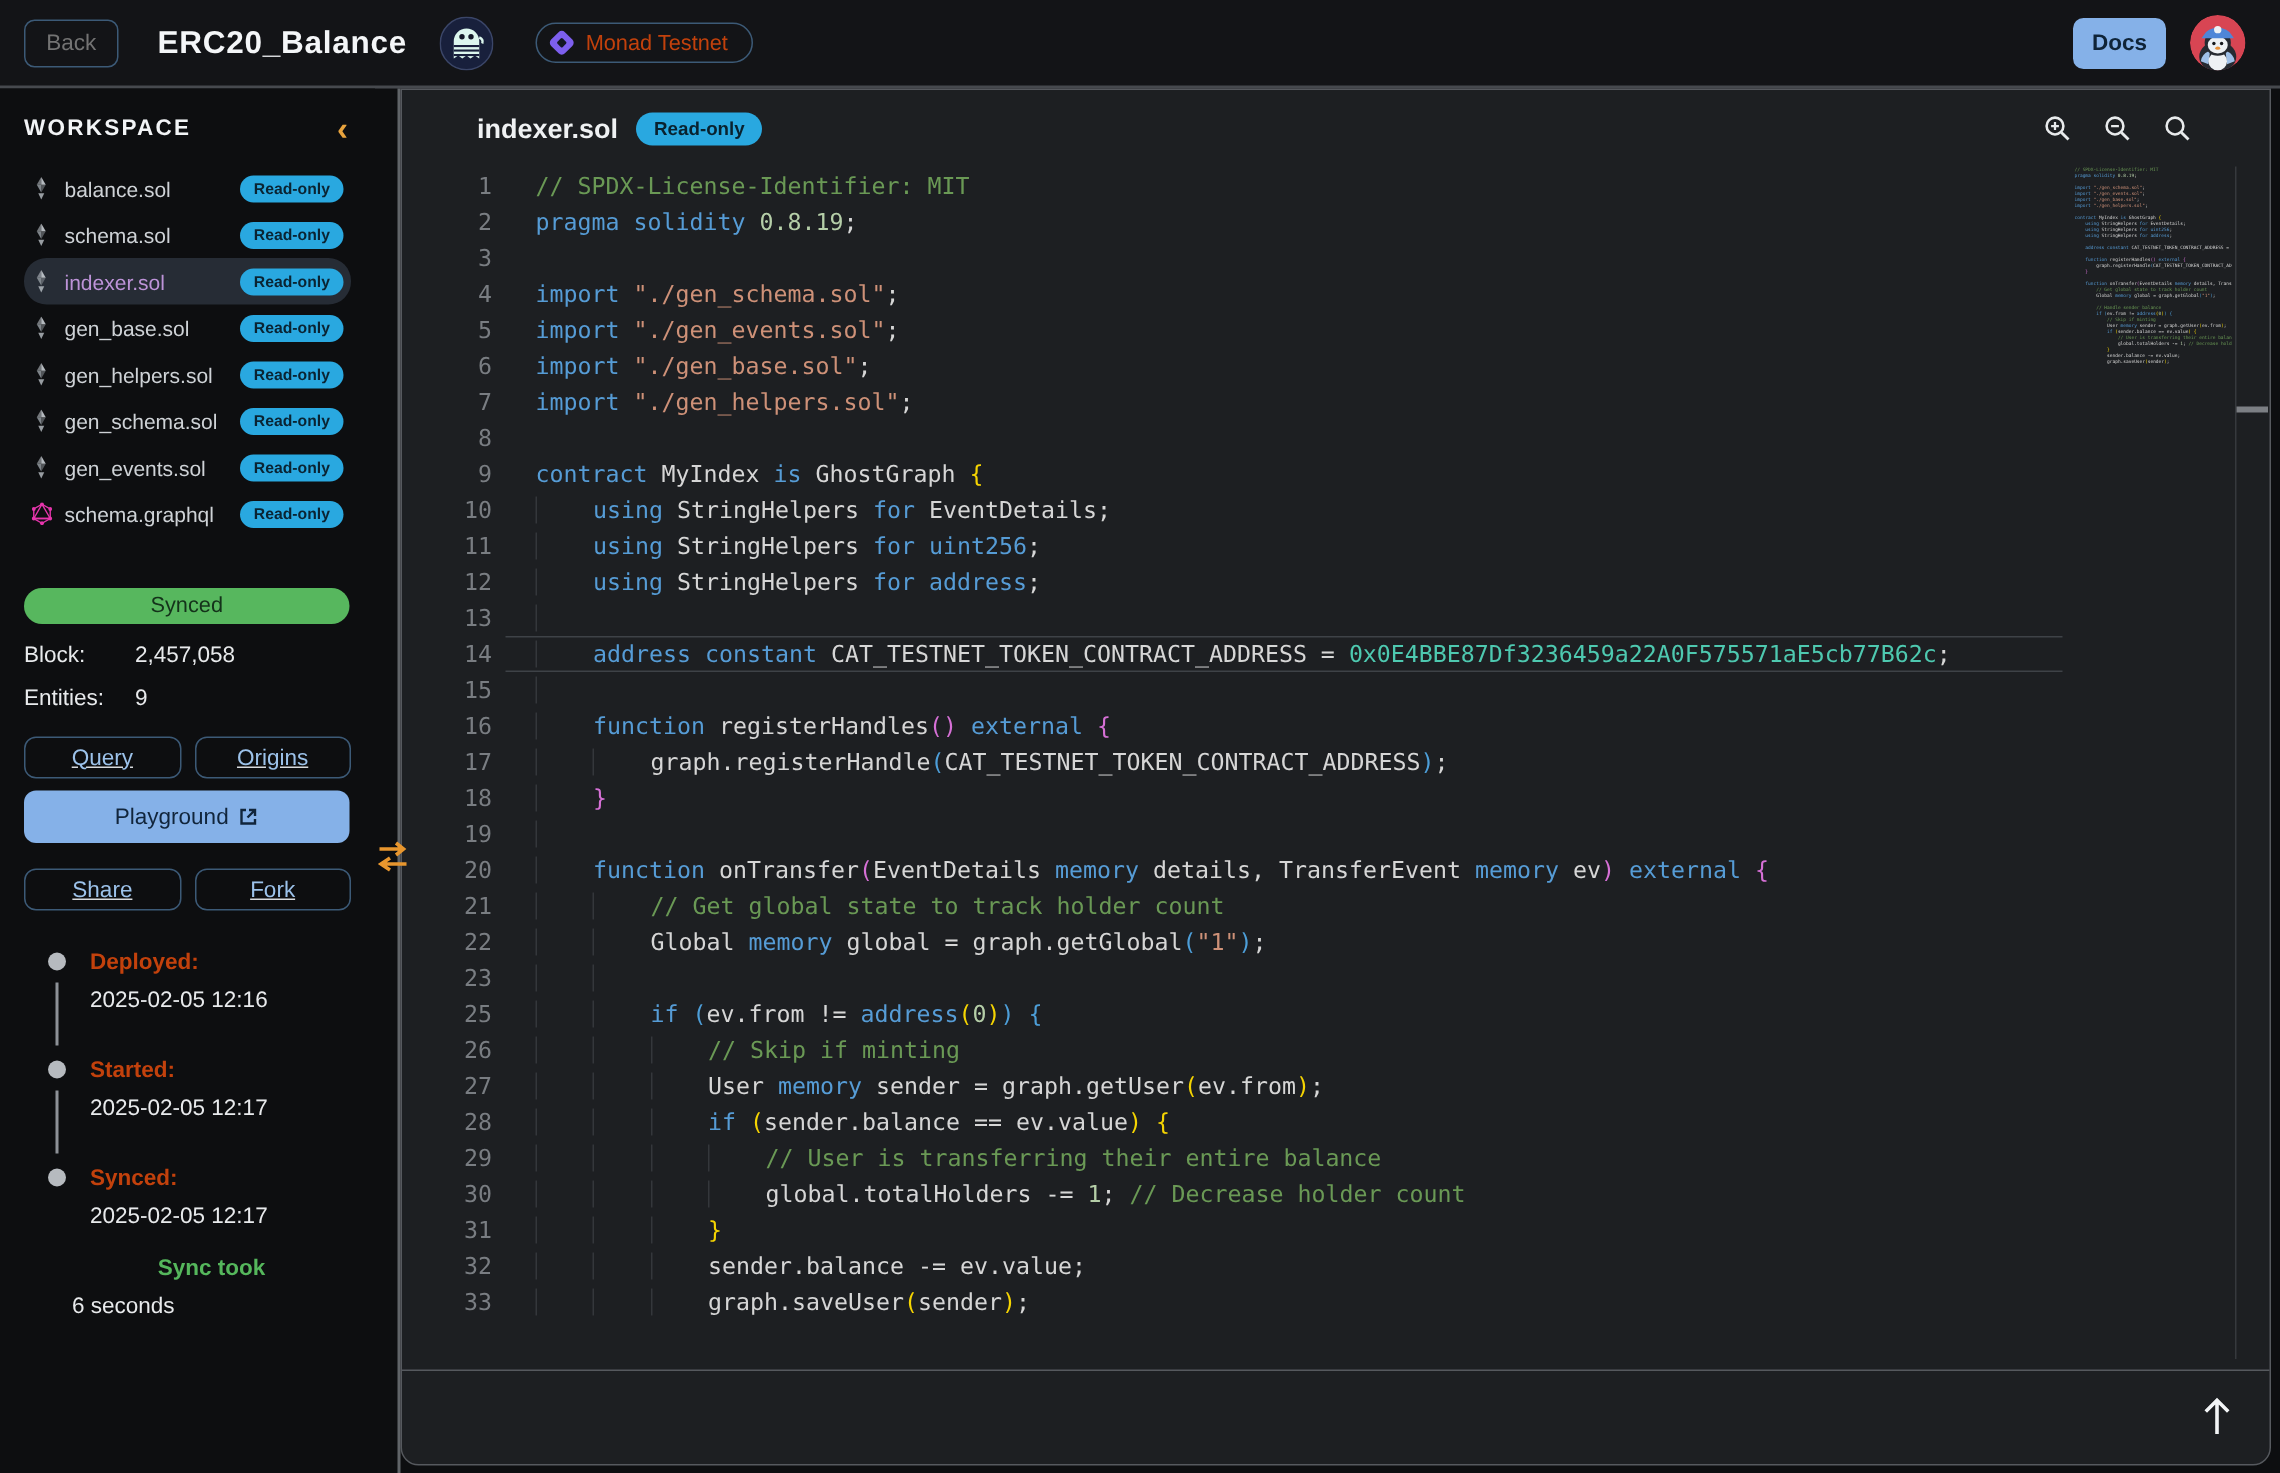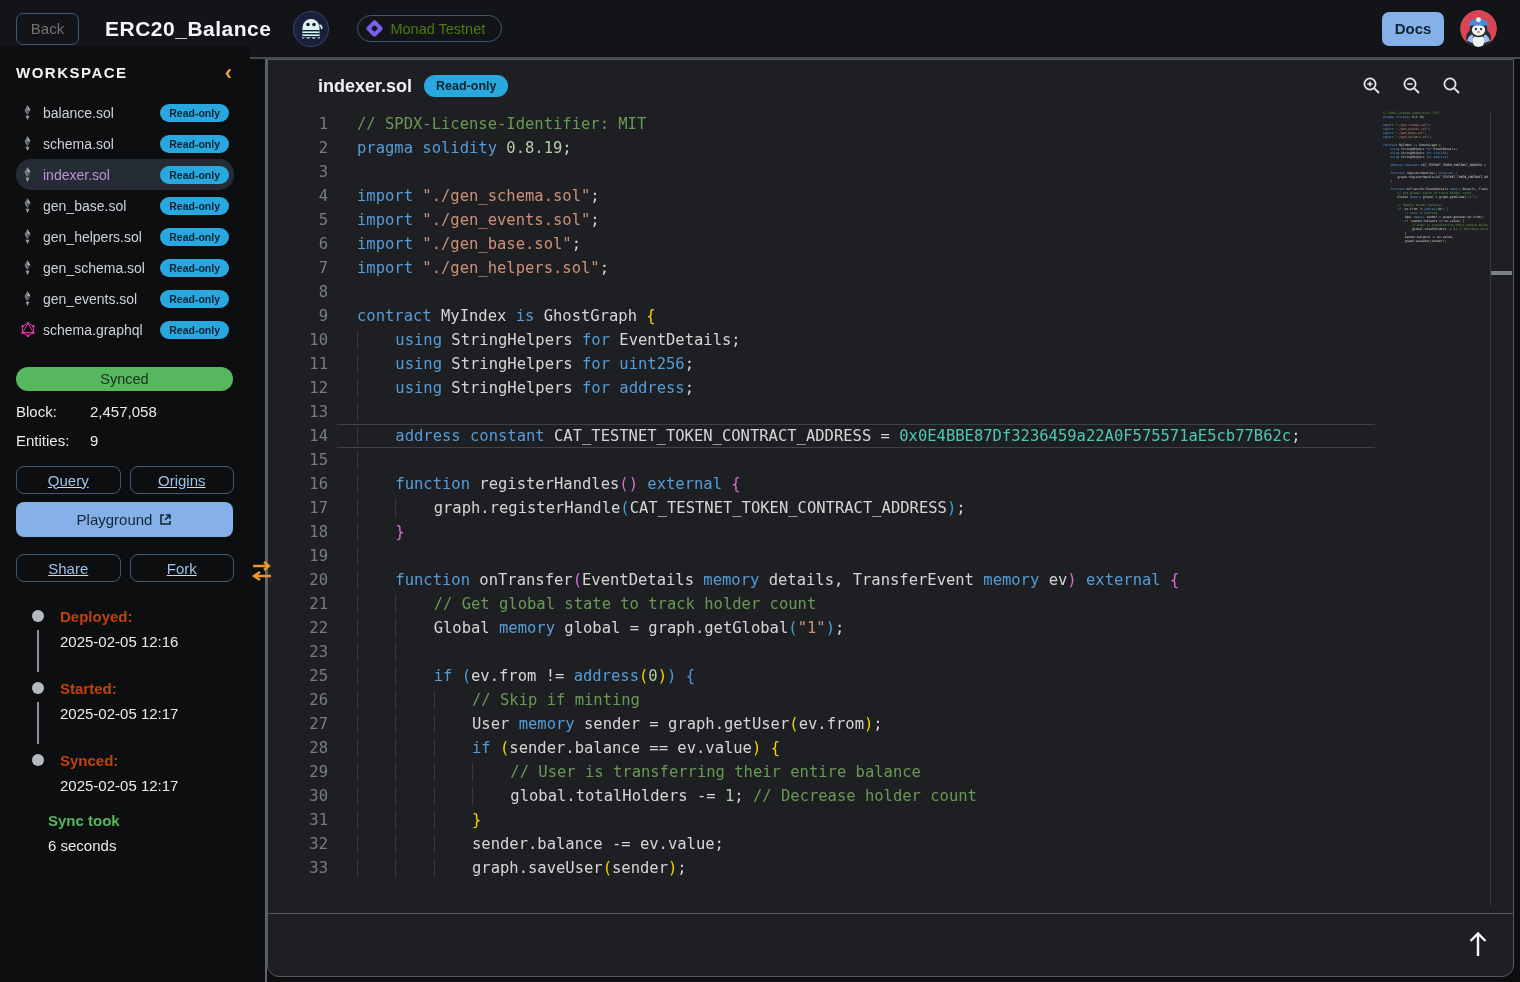--- a/index.html
+++ b/index.html
@@ -10,62 +10,62 @@
   .topbar { position:absolute; left:0; top:0; width:1520px; height:59px;
     background:#131417; border-bottom:2px solid #46494e;
     display:flex; align-items:center; }
   .btn-outline { background:transparent; border:1.5px solid #3c5a77; border-radius:7px;
     color:#737373; font-size:15px; cursor:pointer; font-family:inherit; }
   .back-btn { margin-left:16px; width:63px; height:32px; }
   .app-title { margin-left:26px; font-size:21px; font-weight:bold; color:#f4f6f8; letter-spacing:.5px; }
   .logo { margin-left:22px; width:36px; height:36px; }
   .net-badge { margin-left:28px; height:27px; padding:0 16px 0 10px; border:1.5px solid #3c5a77;
     border-radius:14px; display:flex; align-items:center; gap:9px; }
-  .net-badge span.txt { color:#4d7c0f; font-size:14.5px; }
+  .net-badge span.txt { color:#c2410c; font-size:14.5px; }
   .monad-diamond { width:13px; height:13px; background:#7d5fee; border-radius:3px;
     transform:rotate(45deg); position:relative; }
   .monad-diamond::after { content:""; position:absolute; left:4px; top:4px; width:5px; height:5px;
     background:#131722; border-radius:1px; }
   .topbar-spacer { flex:1; }
   .docs-btn { width:62px; height:34px; background:#85b1e8; border:none; border-radius:7px;
     color:#0f2438; font-size:15px; font-weight:bold; cursor:pointer; font-family:inherit; }
   .avatar { margin-left:16px; margin-right:23px; width:37px; height:37px; border-radius:50%; cursor:pointer; }
 
   
-  .sidebar { position:absolute; left:0; top:46px; width:250px; height:923px; background:#0d0e10;
+  .sidebar { position:absolute; left:0; top:59px; width:250px; height:923px; background:#0d0e10;
     padding:18px 16px 0 16px; }
   .ws-head { display:flex; align-items:center; justify-content:space-between; }
   .ws-title { font-size:15px; font-weight:bold; color:#f2f4f6; letter-spacing:1.5px; }
   .collapse { color:#e8a33d; font-size:22px; font-weight:bold; cursor:pointer; line-height:14px; margin-right:2px; }
   .file-list { margin-top:16px; }
   .file-row { height:31px; display:flex; align-items:center; padding:0 5px 0 4px; border-radius:15px; cursor:pointer; }
   .file-row.selected { background:#262c35; }
   .file-icon { width:15px; display:flex; justify-content:center; }
   .file-name { margin-left:8px; font-size:14px; color:#ced2d6; }
   .file-row.selected .file-name { color:#bd93d8; }
   .ro-badge { margin-left:auto; background:#29a8e0; color:#0a2433; font-size:10.5px; font-weight:bold;
     border-radius:9px; padding:3px 9px; }
-  .sync-pill { margin-top:22px; width:217px; height:24px; background:#57b75e; border:none;
+  .sync-pill { margin-top:34px; width:217px; height:24px; background:#57b75e; border:none;
     border-radius:12px; color:#14321a; font-size:14.5px; cursor:pointer; font-family:inherit; }
   .stat-row { display:flex; margin-top:12px; font-size:15px; color:#e8eaec; }
   .stat-row .lbl { width:74px; }
   .btn-row { display:flex; gap:9px; margin-top:17px;text-decoration:underline; }
   .btn-row .btn-outline { flex:1; height:28px; border-radius:8px; color:#9cc2ea; }
   .playground-btn { margin-top:8px; width:217px; height:35px; background:#85b1e8; border:none;
     border-radius:8px; color:#11253b; font-size:15px; cursor:pointer; font-family:inherit;
     display:flex; align-items:center; justify-content:center; gap:7px; }
   .timeline { margin-top:26px; }
   .tl-item { position:relative; padding-left:44px; padding-bottom:30px; }
   .tl-item:last-child { padding-bottom:0; }
   .tl-dot { position:absolute; left:16px; top:2px; width:12px; height:12px; border-radius:50%; background:#b6babf; }
   .tl-line { position:absolute; left:21px; top:22px; bottom:8px; width:2px; background:#8d9197; }
   .tl-label { color:#c2410c; font-size:15px; font-weight:bold; }
   .tl-time { color:#e8eaec; font-size:15px; margin-top:8px; }
   .sync-took { margin-top:18px; margin-left:32px; }
-  .sync-took .lbl { color:#55b75c; font-size:15px; font-weight:bold; }
+  .sync-took .lbl { color:#55b75c; font-size:15px; font-weight:bold;text-align:center; }
   .sync-took .val { color:#e8eaec; font-size:15px; margin-top:8px; }
 
   
   .divider { position:absolute; left:265px; top:59px; width:2px; height:923px; background:#606468; }
   .resize-handle { position:absolute; left:249px; top:560px; width:26px; height:22px; cursor:col-resize; z-index:5; }
 
   
   .main-panel { position:absolute; left:267px; top:59px; width:1247px; height:918px;
     background:#1d1f22; border:1px solid #56595e; border-radius:0 0 12px 12px; }
   .editor-section { position:relative; width:100%; height:854px; border-bottom:1px solid #56595e; overflow:hidden; }

